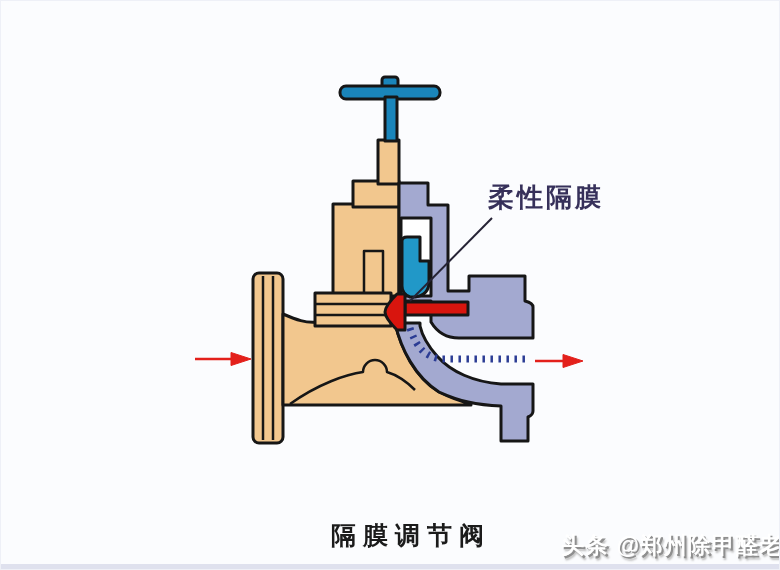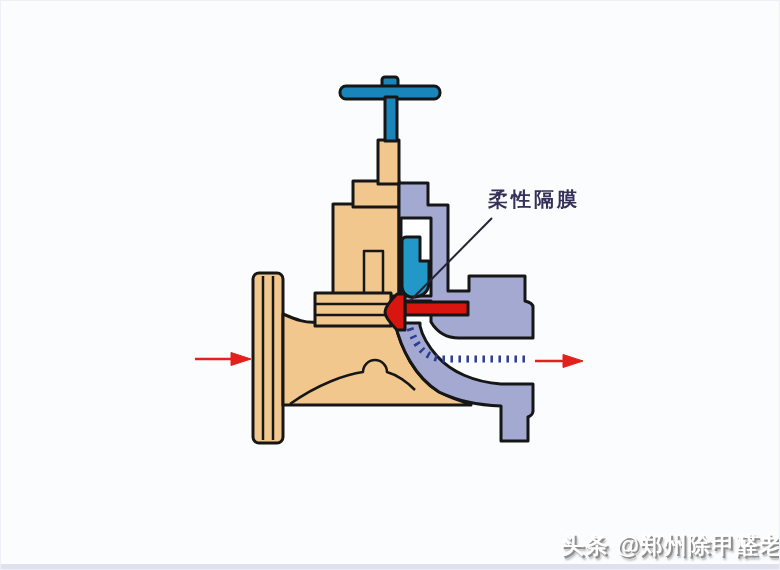--- a/index.html
+++ b/index.html
@@ -7,22 +7,22 @@
     position:relative;
     width:780px;height:570px;
     background:var(--canvas-bg,#fbfcfe);
     border:1px solid #eef0f7;
     box-sizing:border-box;
     overflow:hidden;
     font-family:"Liberation Sans","DejaVu Sans",sans-serif;
   }
   svg{position:absolute;left:0;top:0;}
   .callout-label{
-    position:absolute;left:487px;top:185px;
-    font-size:20px;font-weight:bold;letter-spacing:3px;
+    position:absolute;left:487px;top:179px;
+    font-size:26px;font-weight:bold;letter-spacing:3px;
     color:var(--callout-ink,#36305a);
     white-space:nowrap;
   }
   .caption{
     position:absolute;left:330px;top:518px;width:170px;
     font-size:25px;font-weight:bold;letter-spacing:7px;
     color:var(--caption-ink,#1b1b1b);
     white-space:nowrap;
   }
   .watermark{
@@ -120,17 +120,18 @@
       </g>
       <g stroke="var(--arrow-red)" fill="var(--arrow-red)">
         <line x1="534" y1="360" x2="563" y2="360" stroke-width="2.5"></line>
         <polygon points="562,353.5 582,360 562,366.5" stroke-width="1"></polygon>
       </g>
     </g>
   </svg>
 
   <div class="callout-label">柔性隔膜</div>
 
+  <div class="caption">隔膜调节阀</div>
 
   <div class="watermark">头条 @郑州除甲醛老冯</div>
 
   <div class="bottom-strip"></div>
 </div>
 
 </body></html>

